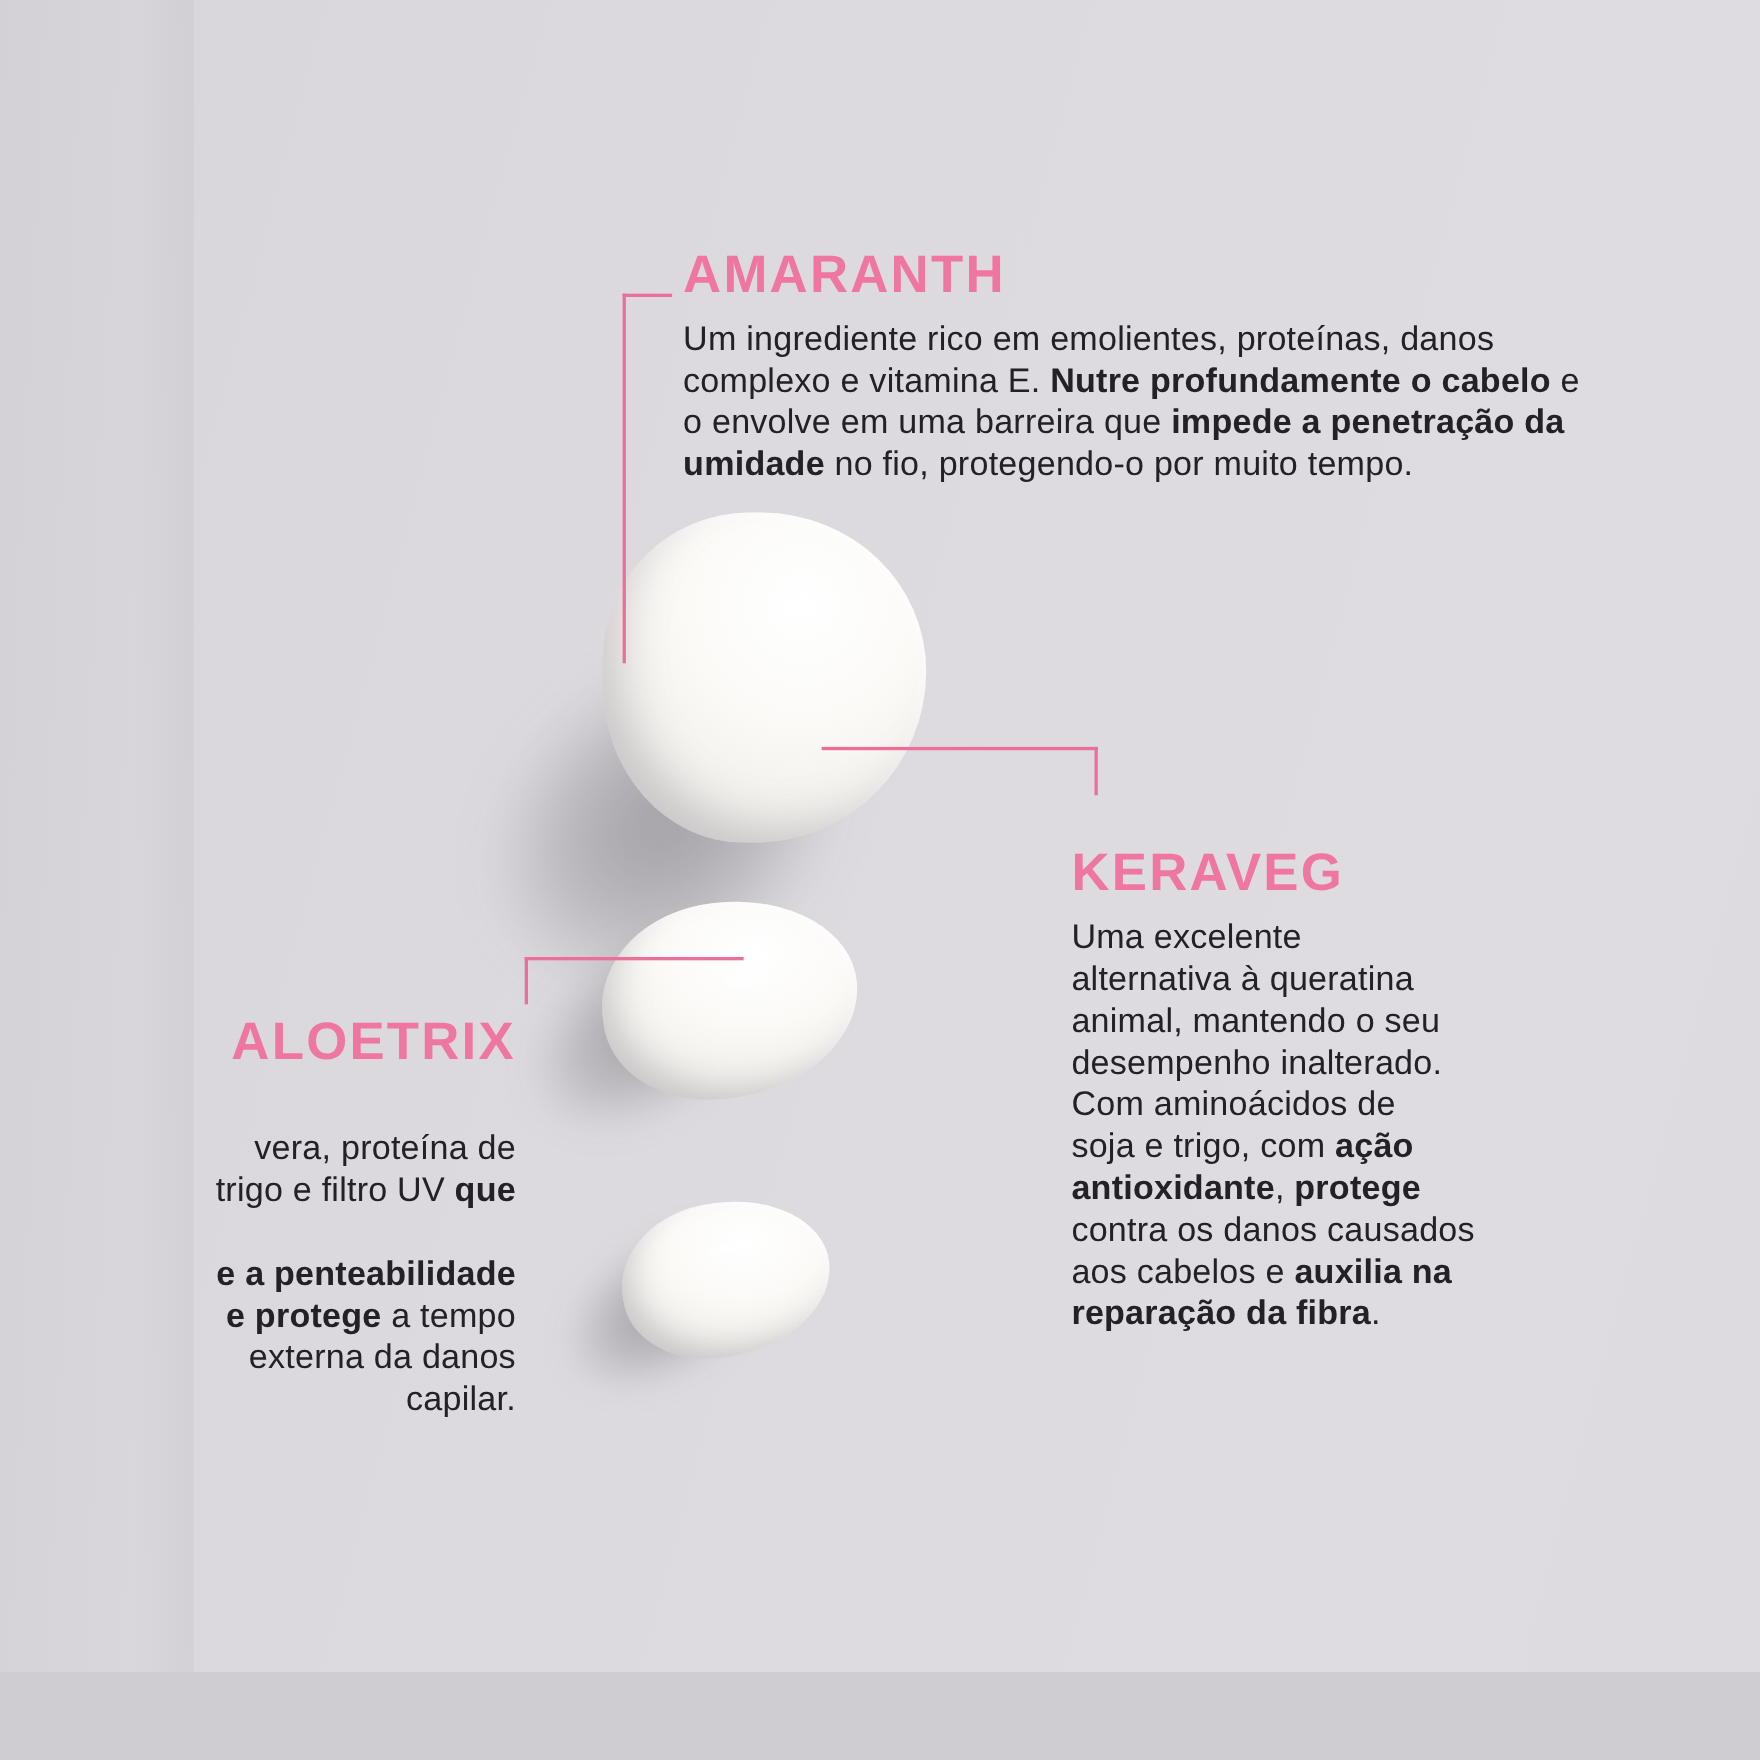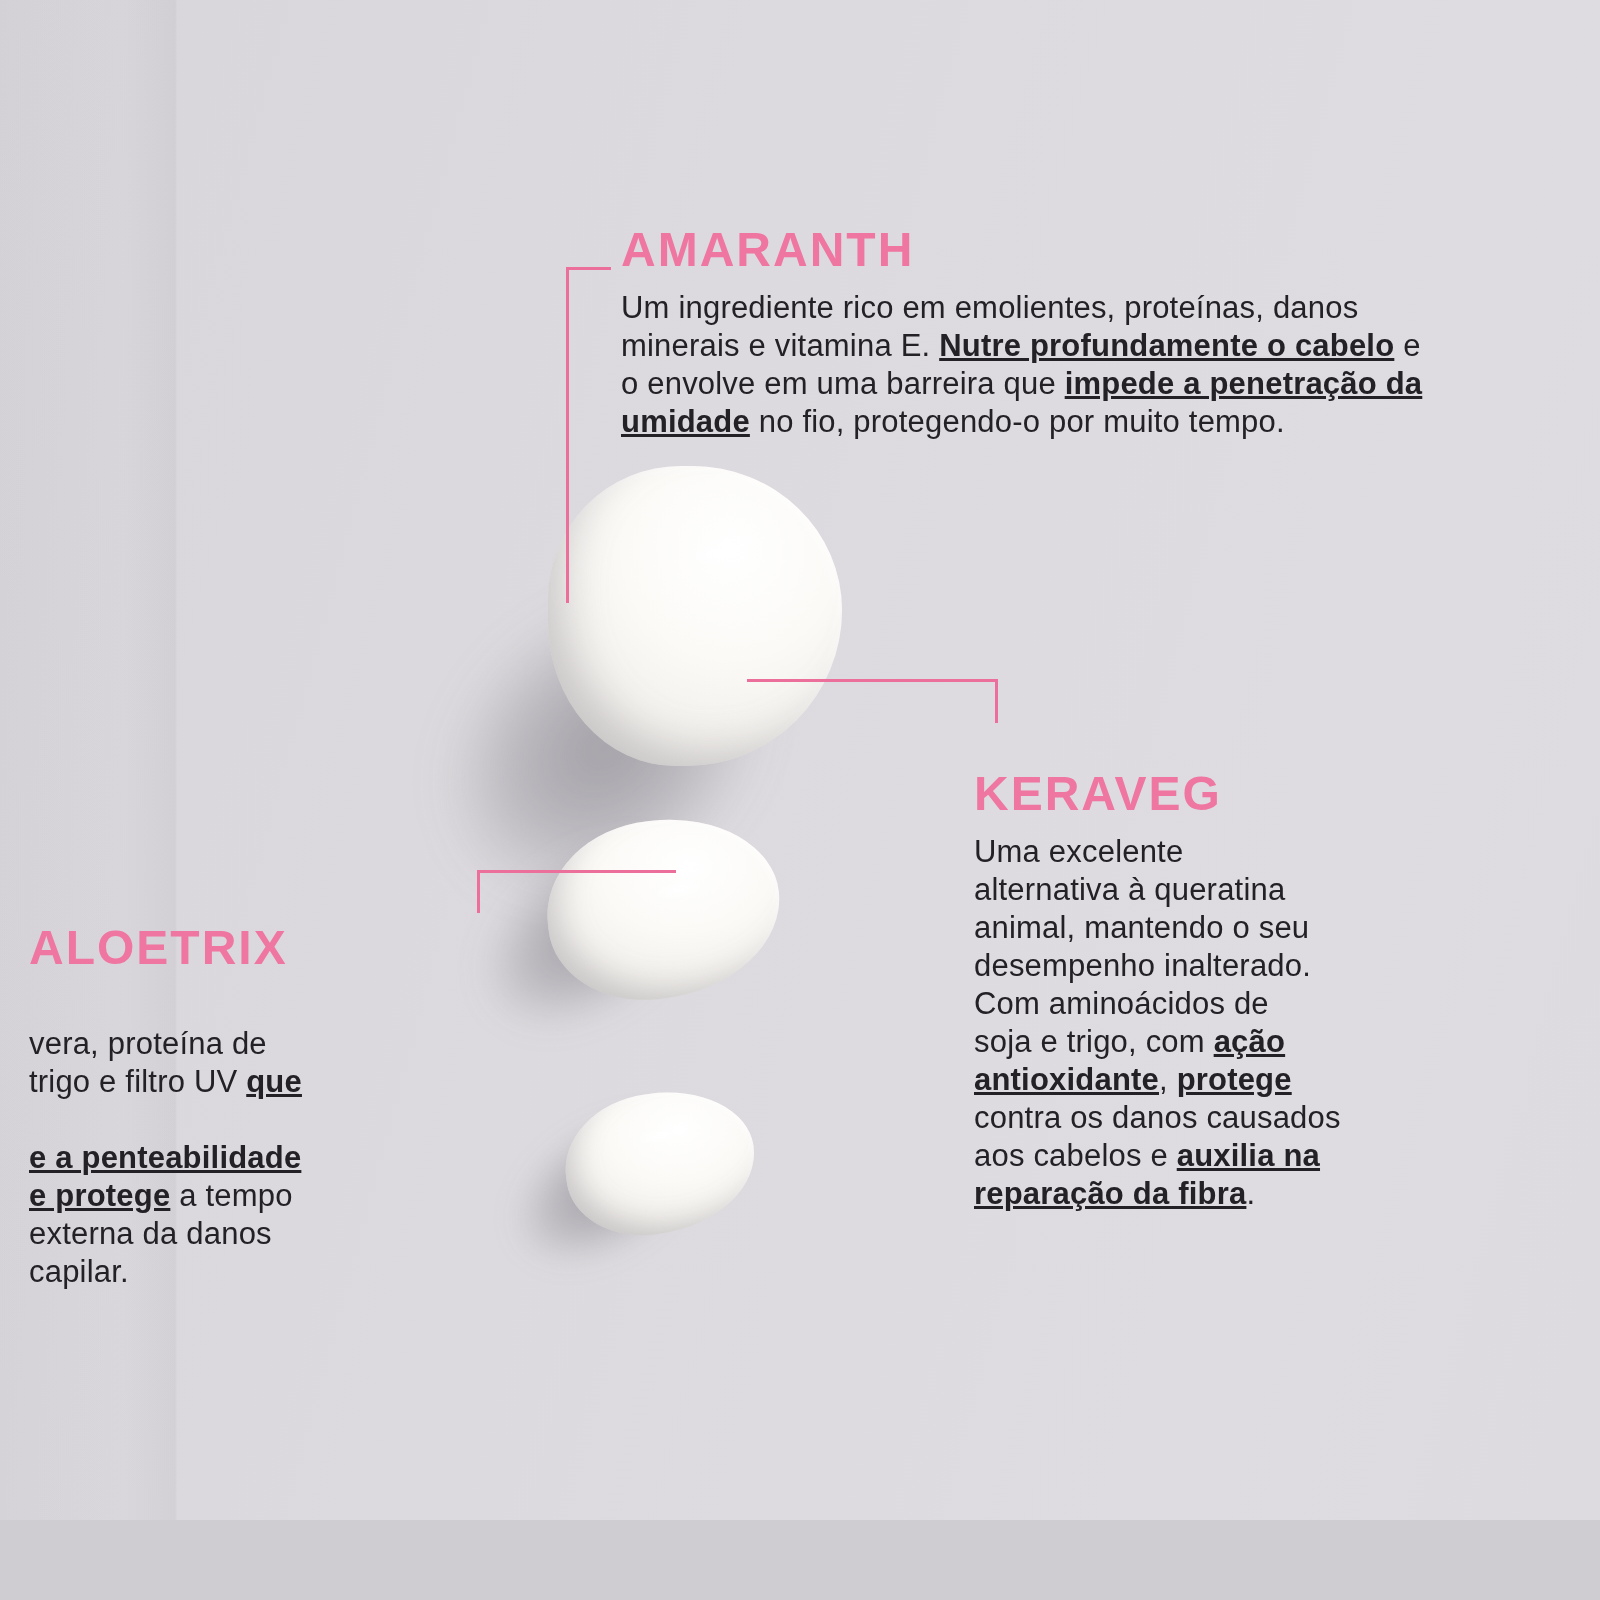--- a/index.html
+++ b/index.html
@@ -58,24 +58,24 @@
   
   .sec{position:absolute;}
   .title{
     margin:0;font-size:48px;line-height:48px;font-weight:bold;letter-spacing:2px;
     color:var(--heading-pink);
   }
   .body{
     margin:15px 0 0 0;font-size:31px;line-height:38px;color:var(--text-dark);
     letter-spacing:0.2px;
   }
-  .body .b{font-weight:bold;text-decoration:underline;}
+  .body .b{font-weight:bold;}
   .sec-amaranth{left:621px;top:226px;width:850px;}
   .sec-keraveg{left:974px;top:770px;width:460px;}
-  .sec-aloetrix{right:1131px;top:924px;width:440px;text-align:left;}
+  .sec-aloetrix{right:1131px;top:924px;width:440px;text-align:right;}
 </style>
 </head>
 <body>
 
 <div class="canvas">
   <div class="bg-band"></div>
 
   <div class="shadow shadow-large"></div>
   <div class="drop drop-large"></div>
   <div class="glare glare-large"></div>
@@ -87,21 +87,21 @@
   <div class="shadow shadow-small"></div>
   <div class="drop drop-small"></div>
   <div class="glare glare-small"></div>
 
   <div class="leader leader-amaranth"></div>
   <div class="leader leader-keraveg"></div>
   <div class="leader leader-aloetrix"></div>
 
   <section class="sec sec-amaranth">
     <h2 class="title">AMARANTH</h2>
-    <p class="body"><span>Um ingrediente rico em emolientes, proteínas, danos</span><br><span>minerais e vitamina E. </span><span class="b">Nutre profundamente o cabelo</span><span> e</span><br><span>o envolve em uma barreira que </span><span class="b">impede a penetração da</span><br><span class="b">umidade</span><span> no fio, protegendo-o por muito tempo.</span></p>
+    <p class="body"><span>Um ingrediente rico em emolientes, proteínas, danos</span><br><span>complexo e vitamina E. </span><span class="b">Nutre profundamente o cabelo</span><span> e</span><br><span>o envolve em uma barreira que </span><span class="b">impede a penetração da</span><br><span class="b">umidade</span><span> no fio, protegendo-o por muito tempo.</span></p>
   </section>
 
   <section class="sec sec-keraveg">
     <h2 class="title">KERAVEG</h2>
     <p class="body"><span>Uma excelente</span><br><span>alternativa à queratina</span><br><span>animal, mantendo o seu</span><br><span>desempenho inalterado.</span><br><span>Com aminoácidos de</span><br><span>soja e trigo, com </span><span class="b">ação</span><br><span class="b">antioxidante</span><span>, </span><span class="b">protege</span><span></span><br><span>contra os danos causados</span><br><span>aos cabelos e </span><span class="b">auxilia na</span><br><span class="b">reparação da fibra</span><span>.</span></p>
   </section>
 
   <section class="sec sec-aloetrix">
     <h2 class="title">ALOETRIX</h2>
     <p class="body"><br><span>vera, proteína de</span><br><span>trigo e filtro UV </span><span class="b">que</span><br><br><span class="b">e a penteabilidade</span><br><span class="b">e protege</span><span> a tempo</span><br><span>externa da danos</span><br><span>capilar.</span></p>

